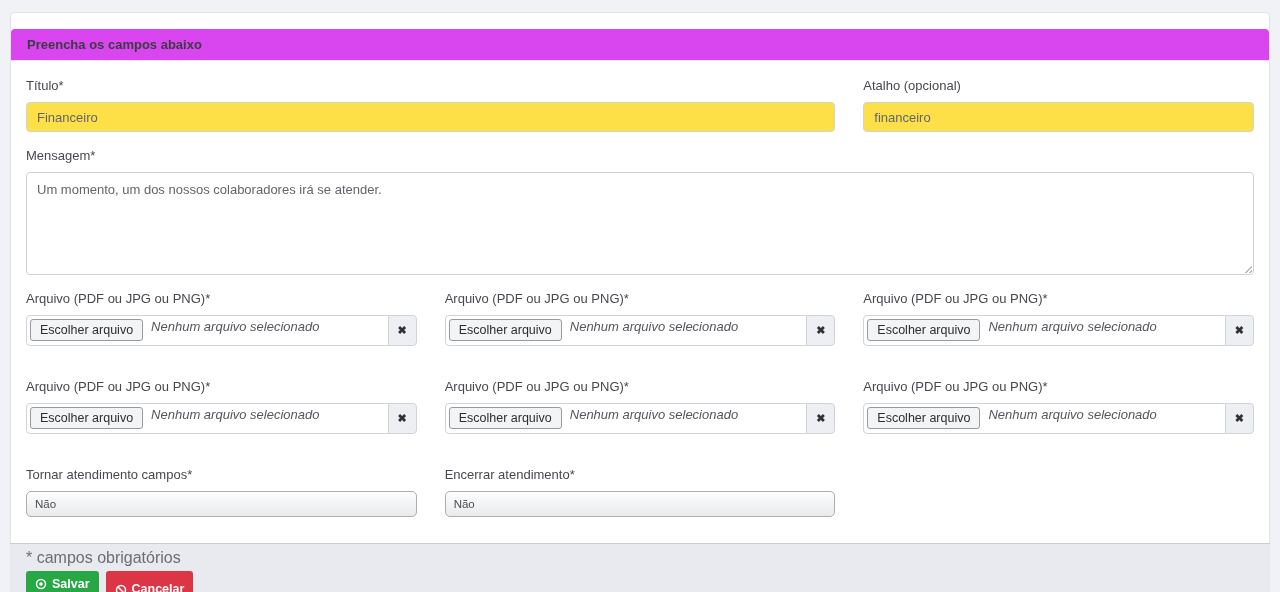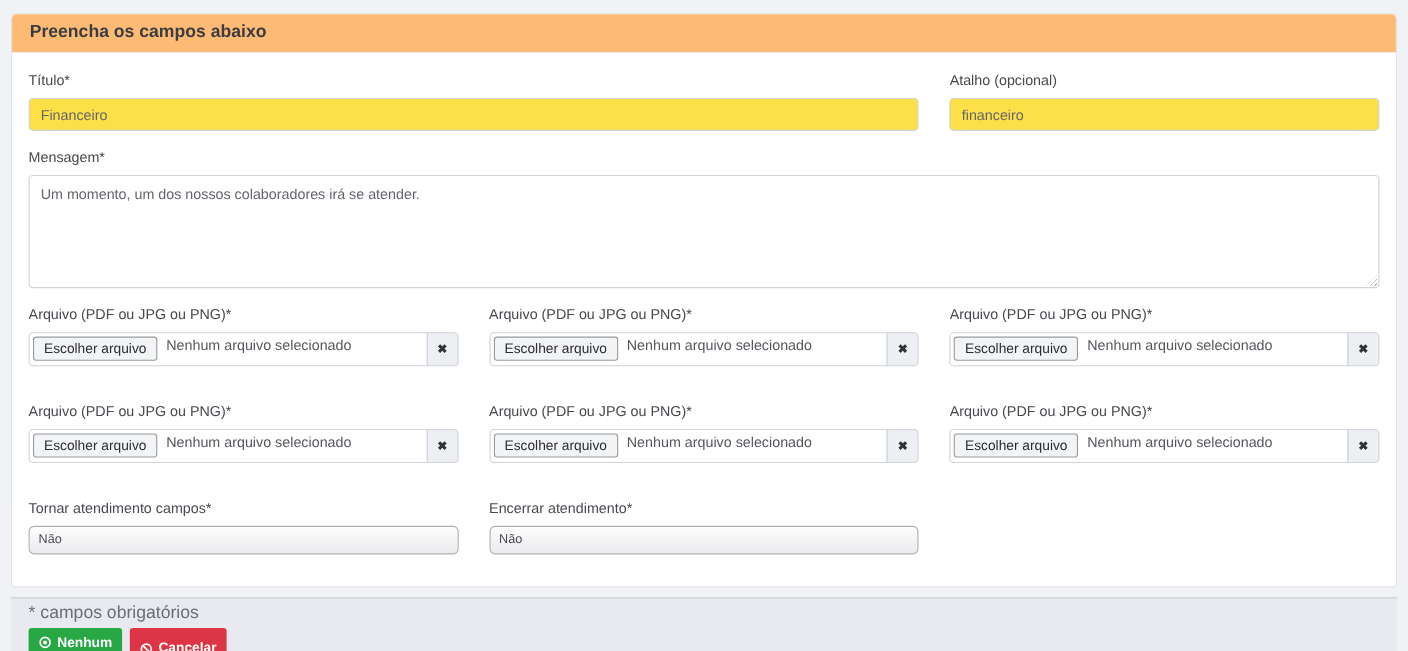--- a/index.html
+++ b/index.html
@@ -8,23 +8,23 @@
     background:#f0f2f5;
     font-family:"Liberation Sans", sans-serif;
     position:relative;
     overflow:hidden;
   }
   .card {
     position:absolute; left:10px; top:12px; width:1260px;
     background:#ffffff; border:1px solid #e2e3e8; border-radius:4px;
   }
   .card-header {
-    background:#fdba74; border-bottom:1px solid #e7e8ec;
+    background:#d946ef; border-bottom:1px solid #e7e8ec;
     border-radius:4px 4px 0 0;
-    padding:8px 16px; font-size:16px; font-weight:bold; color:#3b3c40;
+    padding:8px 16px; font-size:13px; font-weight:bold; color:#3b3c40;margin-top:16px;
   }
   .card-body { padding:17px 15px 29px 15px; }
   .row { display:flex; margin:0 -14px; }
   .col-4 { width:33.333%; padding:0 14px; }
   .col-8 { width:66.666%; padding:0 14px; }
   .col-12 { width:100%; padding:0 14px; }
   .fg { margin-bottom:16px; }
   .fg-file { margin-bottom:33px; }
   .fg-last { margin-bottom:0; }
   .field-label { display:block; font-size:13px; color:#47494e; margin-bottom:8px; line-height:16px; }
@@ -51,21 +51,21 @@
     height:31px; background:#fff;
     border:1px solid #ced4da; border-radius:4px 0 0 4px;
     padding:3px 8px 3px 3px;
   }
   .file-btn {
     flex:0 0 auto; cursor:default;
     background:#f3f4f5; border:1px solid #989a9d; border-radius:3px;
     padding:3px 9px; font-size:12.5px; color:#2c2d30;
     font-family:"Liberation Sans", sans-serif;
   }
-  .file-text { margin-left:8px; font-size:13px; color:#55575c; white-space:nowrap; overflow:hidden; }
+  .file-text { margin-left:8px; font-size:13px; color:#55575c; white-space:nowrap; overflow:hidden;font-style:italic; }
   .clear-btn {
     flex:0 0 29px; width:29px; margin-left:-1px;
     display:flex; align-items:center; justify-content:center;
     background:#edeff2; border:1px solid #ced4da; border-radius:0 4px 4px 0;
     font-size:11px; font-weight:bold; color:#2f3338;
   }
   .select-control {
     display:flex; align-items:center;
     width:100%; height:19px;
     border:1px solid #acaeb1; border-radius:5px;
@@ -211,21 +211,21 @@
 <div class="form-footer">
   <div class="required-note">* campos obrigatórios</div>
   <div class="btn-row">
     <button class="btn" style="background:#28a745;">
       <span>
         <svg width="12" height="12" viewBox="0 0 12 12">
           <circle cx="6" cy="6" r="4.5" fill="none" stroke="#ffffff" stroke-width="1.5"></circle>
           <circle cx="6" cy="6" r="1.8" fill="#ffffff"></circle>
         </svg>
       </span>
-      <span>Nenhum</span>
+      <span>Salvar</span>
     </button>
     <button class="btn" style="background:#dc3545;align-items:flex-end;">
       <span>
         <svg width="12" height="12" viewBox="0 0 12 12">
           <circle cx="6" cy="6" r="4.5" fill="none" stroke="#ffffff" stroke-width="1.5"></circle>
           <line x1="2.9" y1="2.9" x2="9.1" y2="9.1" stroke="#ffffff" stroke-width="1.5"></line>
         </svg>
       </span>
       <span>Cancelar</span>
     </button>

